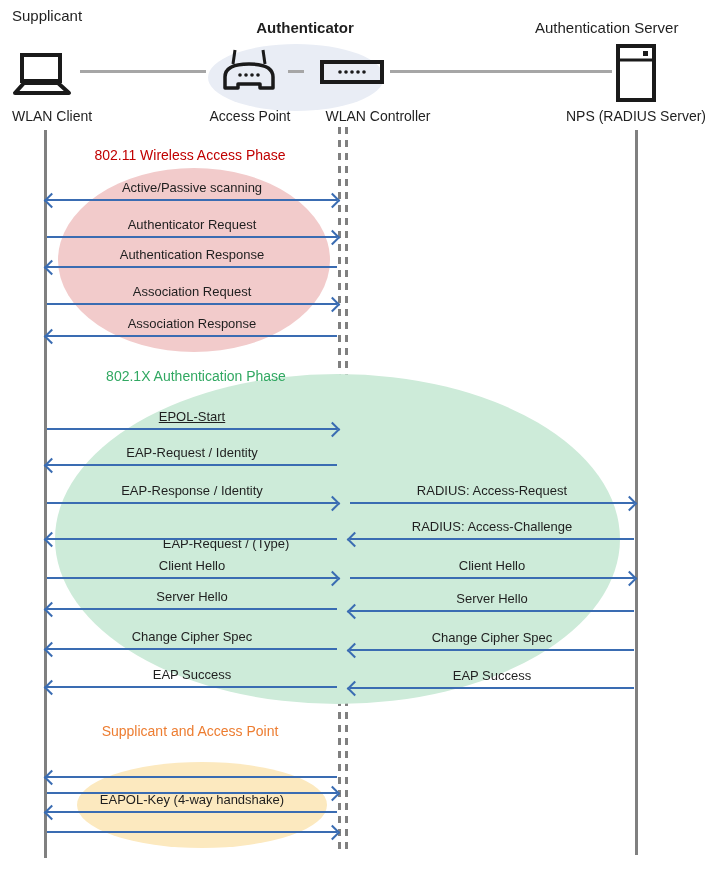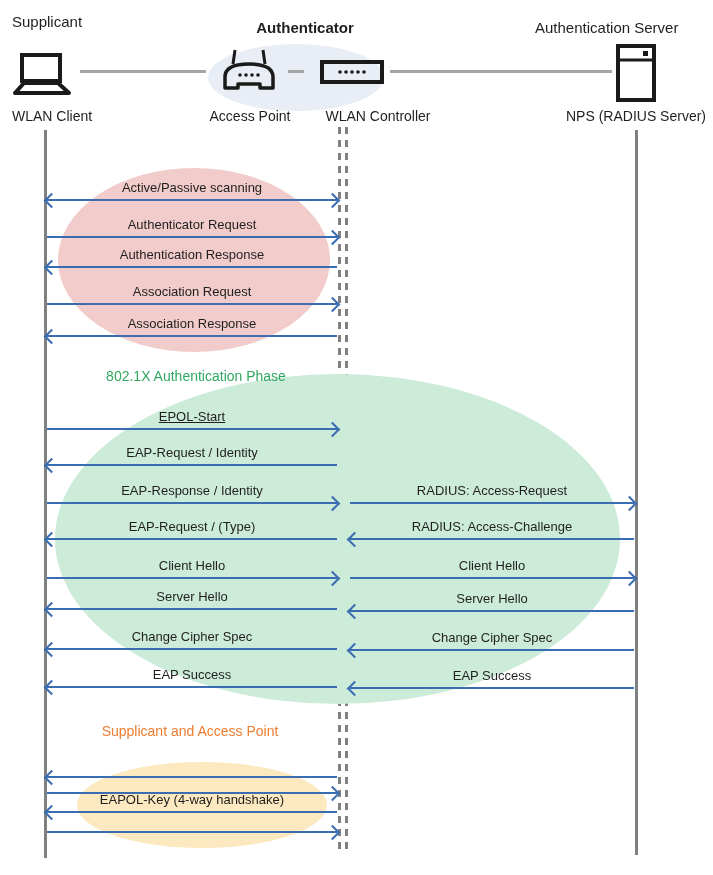--- a/index.html
+++ b/index.html
@@ -31,21 +31,21 @@
   .chev.r{border-top:2.5px solid var(--arrow);border-right:2.5px solid var(--arrow);transform:rotate(45deg);}
   .chev.l{border-top:2.5px solid var(--arrow);border-left:2.5px solid var(--arrow);transform:rotate(-45deg);}
 </style>
 </head>
 <body>
 
 <div class="canvas">
 
   <div class="ellipse group abs" style="left:208px;top:44px;width:176px;height:67px;"></div>
 
-  <div class="role-label abs" style="left:12px;top:13px;text-align:right;">Supplicant</div>
+  <div class="role-label abs" style="left:12px;top:7px;text-align:right;">Supplicant</div>
   <div class="role-label abs" style="left:205px;top:19px;width:200px;text-align:center;font-weight:bold;">Authenticator</div>
   <div class="role-label abs" style="left:535px;top:19px;width:200px;text-align:left;">Authentication Server</div>
 
   <div class="icon abs" style="left:12px;top:52px;">
     <svg width="60" height="45" viewBox="0 0 60 45" fill="none" stroke="currentColor">
       <rect x="10" y="3" width="38" height="26" stroke-width="4"></rect>
       <path d="M3 41 L12 31 H46 L57 41 Z" stroke-width="4" stroke-linejoin="round"></path>
     </svg>
   </div>
 
@@ -93,20 +93,21 @@
 
   <div class="lifeline" style="left:44px;top:130px;height:728px;"></div>
   <div class="lifeline dashed" style="left:338px;top:127px;height:727px;"></div>
   <div class="lifeline dashed" style="left:345px;top:127px;height:727px;"></div>
   <div class="lifeline" style="left:635px;top:130px;height:725px;"></div>
 
   <div class="ellipse p1 abs" style="left:58px;top:168px;width:272px;height:184px;"></div>
   <div class="ellipse p2 abs" style="left:55px;top:374px;width:565px;height:330px;"></div>
   <div class="ellipse p3 abs" style="left:77px;top:762px;width:250px;height:86px;"></div>
 
+  <div class="phase-title p1" style="left:60px;top:147px;width:260px;">802.11 Wireless Access Phase</div>
   <div class="phase-title p2" style="left:66px;top:360px;width:260px;margin-top:8px;">802.1X Authentication Phase</div>
   <div class="phase-title p3" style="left:60px;top:722px;width:260px;">
     <div>Supplicant and Access Point</div>
   </div>
 
   <div id="messages">
       <div class="msg-label" style="left: 47px; width: 290px; top: 180px;">Active/Passive scanning</div>
       <div class="msg-line" style="left: 47px; width: 290px; top: 199px;"></div>
       <div class="chev r" style="left: 327px; top: 194.5px;"></div>
       <div class="chev l" style="left: 46px; top: 194.5px;"></div>
@@ -127,21 +128,21 @@
       <div class="chev r" style="left: 327px; top: 423.5px;"></div>
       <div class="msg-label" style="left: 47px; width: 290px; top: 445px;">EAP-Request / Identity</div>
       <div class="msg-line" style="left: 47px; width: 290px; top: 464px;"></div>
       <div class="chev l" style="left: 46px; top: 459.5px;"></div>
       <div class="msg-label" style="left: 47px; width: 290px; top: 483px;">EAP-Response / Identity</div>
       <div class="msg-line" style="left: 47px; width: 290px; top: 502px;"></div>
       <div class="chev r" style="left: 327px; top: 497.5px;"></div>
       <div class="msg-label" style="left: 350px; width: 284px; top: 483px;">RADIUS: Access-Request</div>
       <div class="msg-line" style="left: 350px; width: 284px; top: 502px;"></div>
       <div class="chev r" style="left: 624px; top: 497.5px;"></div>
-      <div class="msg-label" style="left: 47px; width: 290px; top: 519px;">EAP-Request / (Type)</div>
+      <div class="msg-label" style="left: 47px; width: 290px; top: 536px; padding-left: 34px;">EAP-Request / (Type)</div>
       <div class="msg-line" style="left: 47px; width: 290px; top: 538px;"></div>
       <div class="chev l" style="left: 46px; top: 533.5px;"></div>
       <div class="msg-label" style="left: 350px; width: 284px; top: 519px;">RADIUS: Access-Challenge</div>
       <div class="msg-line" style="left: 350px; width: 284px; top: 538px;"></div>
       <div class="chev l" style="left: 349px; top: 533.5px;"></div>
       <div class="msg-label" style="left: 47px; width: 290px; top: 558px;">Client Hello</div>
       <div class="msg-line" style="left: 47px; width: 290px; top: 577px;"></div>
       <div class="chev r" style="left: 327px; top: 572.5px;"></div>
       <div class="msg-label" style="left: 350px; width: 284px; top: 558px;">Client Hello</div>
       <div class="msg-line" style="left: 350px; width: 284px; top: 577px;"></div>

